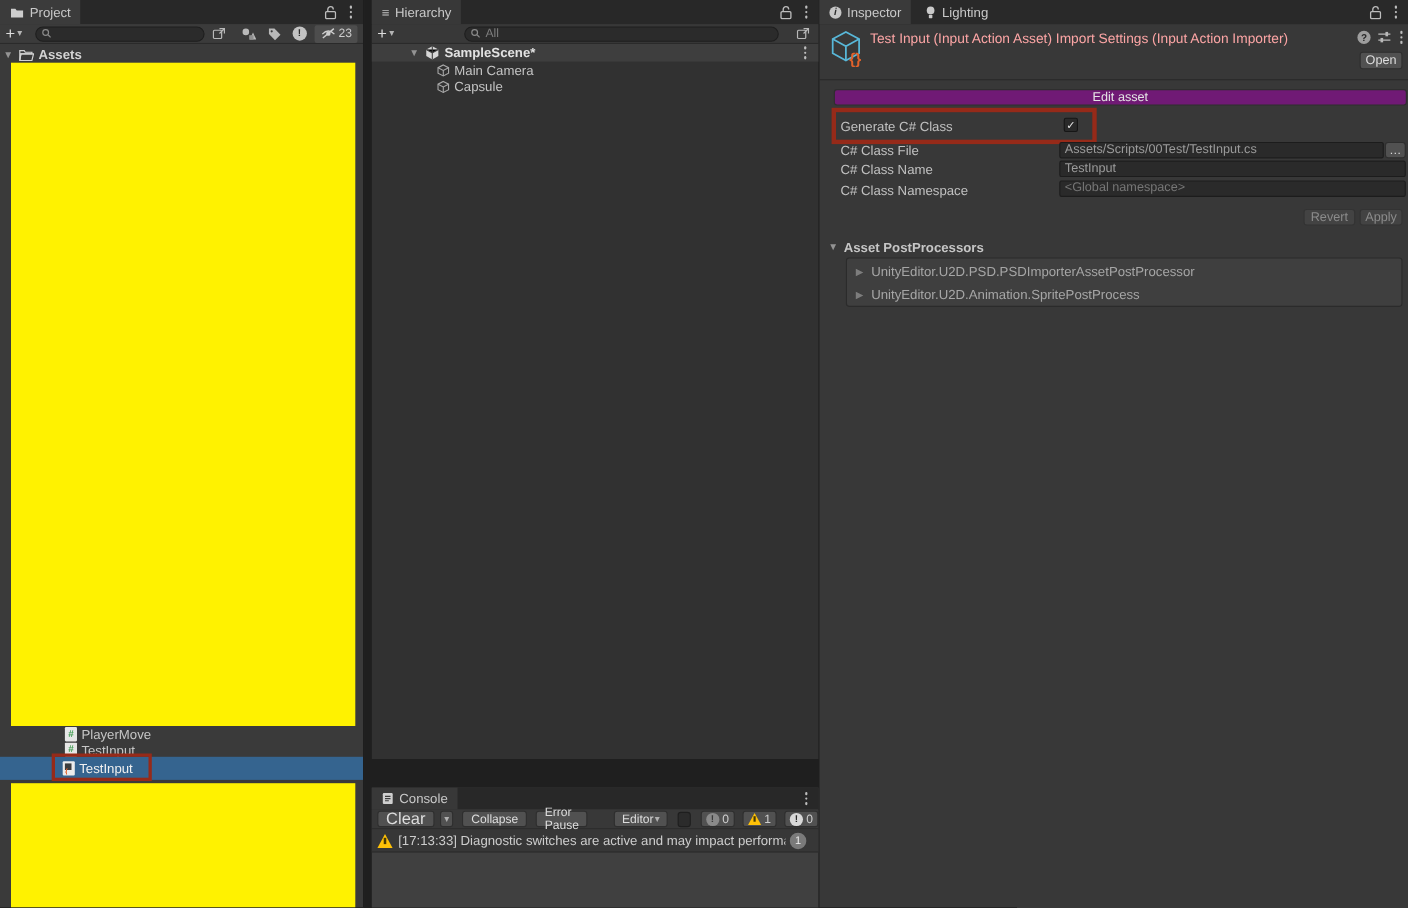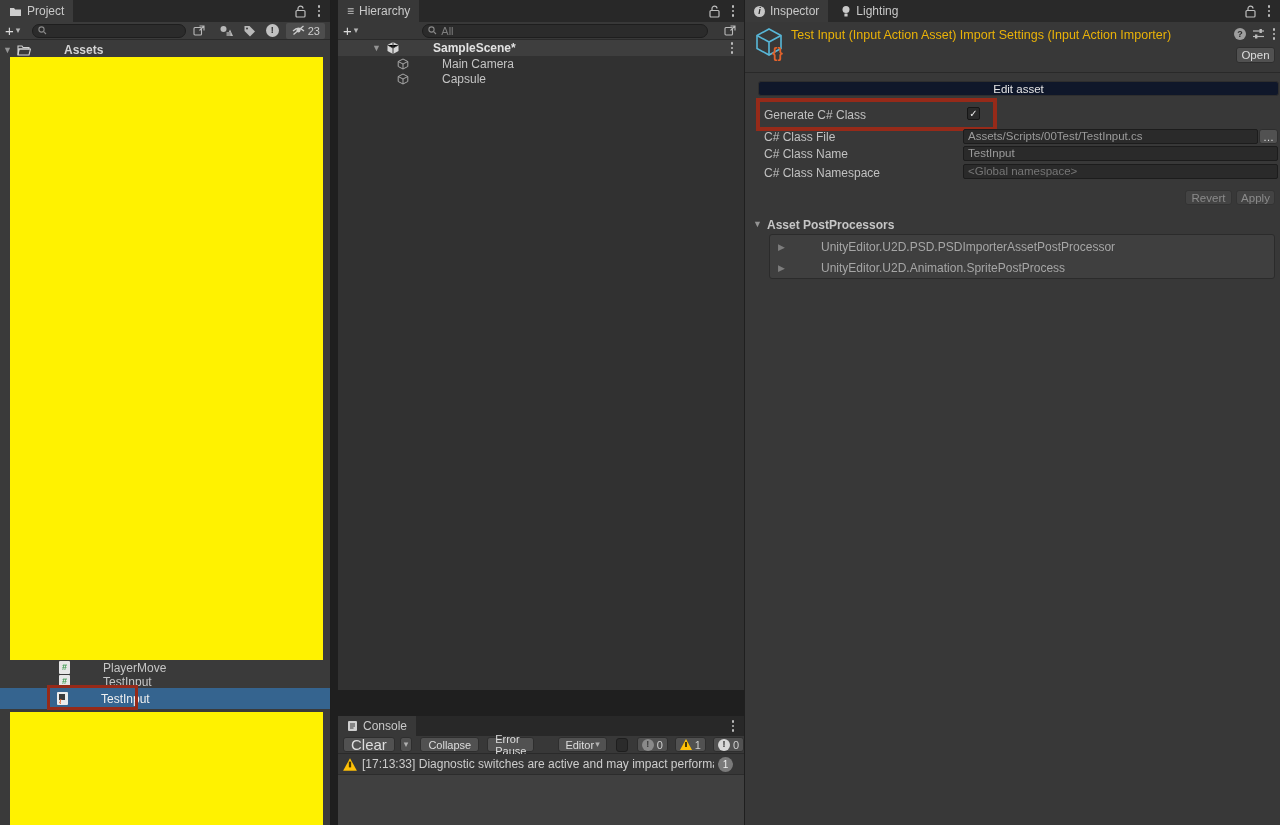--- a/index.html
+++ b/index.html
@@ -32,21 +32,21 @@
   .kebab { display:inline-flex; flex-direction:column; gap:2px; align-items:center; justify-content:center; width:8px; height:14px; }
   .kebab i { width:2.6px; height:2.6px; border-radius:50%; background:#bdbdbd; }
   .circle-ic { display:inline-flex; align-items:center; justify-content:center; width:12px; height:12px; border-radius:50%; background:#b5b5b5; color:#2a2a2a; font-size:9px; font-weight:bold; line-height:1; }
   .tri-warn { width:0; height:0; border-left:6px solid transparent; border-right:6px solid transparent; border-bottom:11px solid #ffc107; position:relative; }
   .tri-warn::after { content:""; position:absolute; left:-1px; top:3px; width:2px; height:5px; background:#4a3a00; }
   .caretg { font-size:9px; color:#b0b0b0; line-height:1; }
   .fold { font-size:9px; color:#949494; line-height:1; width:10px; display:inline-block; }
 
   
   .row { position:absolute; left:0; right:0; display:flex; align-items:center; gap:4px; }
-  .rowlabel { white-space:nowrap;margin-left:29px; }
+  .rowlabel { white-space:nowrap; }
 
   
   .field { position:absolute; height:15px; background:#2a2a2a; border:1px solid #1c1c1c; border-radius:2px; color:#9b9b9b; font-size:11.5px; padding:0 4px; line-height:13px; white-space:nowrap; overflow:hidden; }
   .ilabel { position:absolute; color:#c1c1c1; white-space:nowrap; }
   .ubtn { display:flex; align-items:center; justify-content:center; background:#515151; border-radius:3px; color:#dddddd; border:1px solid #2e2e2e; }
   .ubtn.disabled { background:#434343; color:#8b8b8b; border-color:#333; }
 
   .annotation { position:absolute; border:4px solid #962a19; pointer-events:none; }
   .redacted { position:absolute; background:#fff200; }
 
@@ -322,41 +322,41 @@
         </span>
     </div>
   </div>
 
   <div class="abs" style="left:0; top:22px; width:535px; height:51px; border-bottom:1px solid #292929;">
     <svg class="abs" style="left:8px; top:5px;" width="36" height="34" viewBox="0 0 36 34">
       <path d="M16 2 L28 8.5 V21.5 L16 28 L4 21.5 V8.5 Z" fill="none" stroke="#58b7d8" stroke-width="1.6"></path>
       <path d="M4 8.5 L16 15 L28 8.5 M16 15 V28" fill="none" stroke="#58b7d8" stroke-width="1.6"></path>
       <text x="19" y="31" font-size="14" font-weight="bold" fill="#e2622b">{}</text>
     </svg>
-    <span class="abs" style="left:46px; top:6px; width:430px; color:#eab308; font-size:12.5px; white-space:nowrap; overflow:hidden;">Test Input (Input Action Asset) Import Settings (Input Action Importer)</span>
+    <span class="abs" style="left:46px; top:6px; width:430px; color:#fca5a5; font-size:12.5px; white-space:nowrap; overflow:hidden;">Test Input (Input Action Asset) Import Settings (Input Action Importer)</span>
     <span class="circle-ic abs" style="left:489px; top:6px; background:#9e9e9e;">
         <span>?</span>
       </span>
     <svg class="abs" style="left:507px; top:6px;" width="13" height="12" viewBox="0 0 13 12">
         <line x1="1" y1="3" x2="12" y2="3" stroke="#b9b9b9" stroke-width="1.2"></line>
         <line x1="1" y1="8.5" x2="12" y2="8.5" stroke="#b9b9b9" stroke-width="1.2"></line>
         <rect x="7.5" y="1" width="2.4" height="4" fill="#b9b9b9"></rect>
         <rect x="3" y="6.5" width="2.4" height="4" fill="#b9b9b9"></rect>
       </svg>
     <span class="kebab abs" style="left:525px; top:5px;">
         <i></i>
         <i></i>
         <i></i>
       </span>
     <span class="ubtn abs" style="left:491px; top:25px; width:39px; height:16px; font-size:11.5px;">
         <span>Open</span>
       </span>
   </div>
 
-  <span class="ubtn abs" style="left:13px; top:81px; width:521px; height:15px; background:#0f172a; font-size:11.5px; color:#e4e4e4;">
+  <span class="ubtn abs" style="left:13px; top:81px; width:521px; height:15px; background:#701a75; font-size:11.5px; color:#e4e4e4;">
       <span>Edit asset</span>
     </span>
 
   <span class="ilabel" style="left:19px; top:108px;">Generate C# Class</span>
   <span class="cbox" style="left:222px; top:107px;">
       <span>✓</span>
     </span>
   <div class="annotation" style="left:11px; top:98px; width:241px; height:33px;"></div>
 
   <span class="ilabel" style="left:19px; top:130px;">C# Class File</span>

